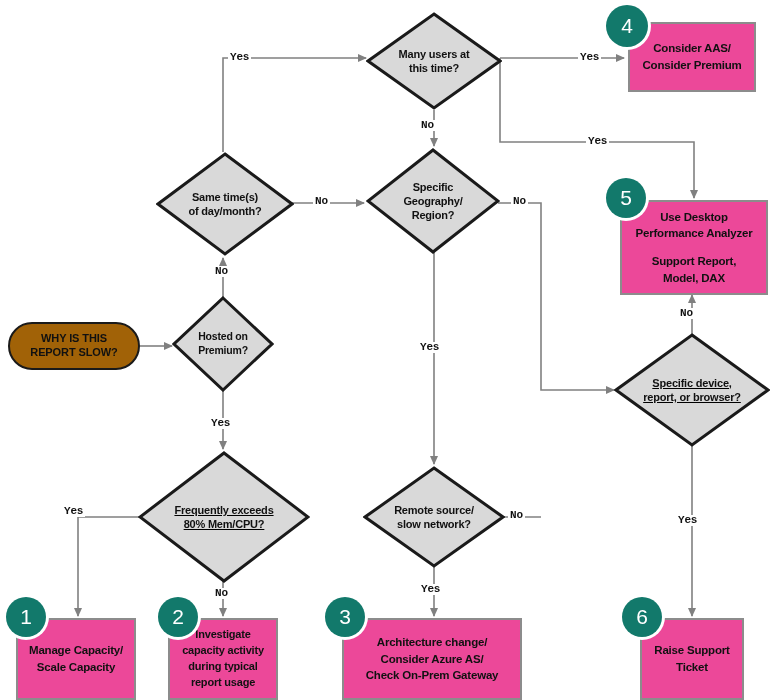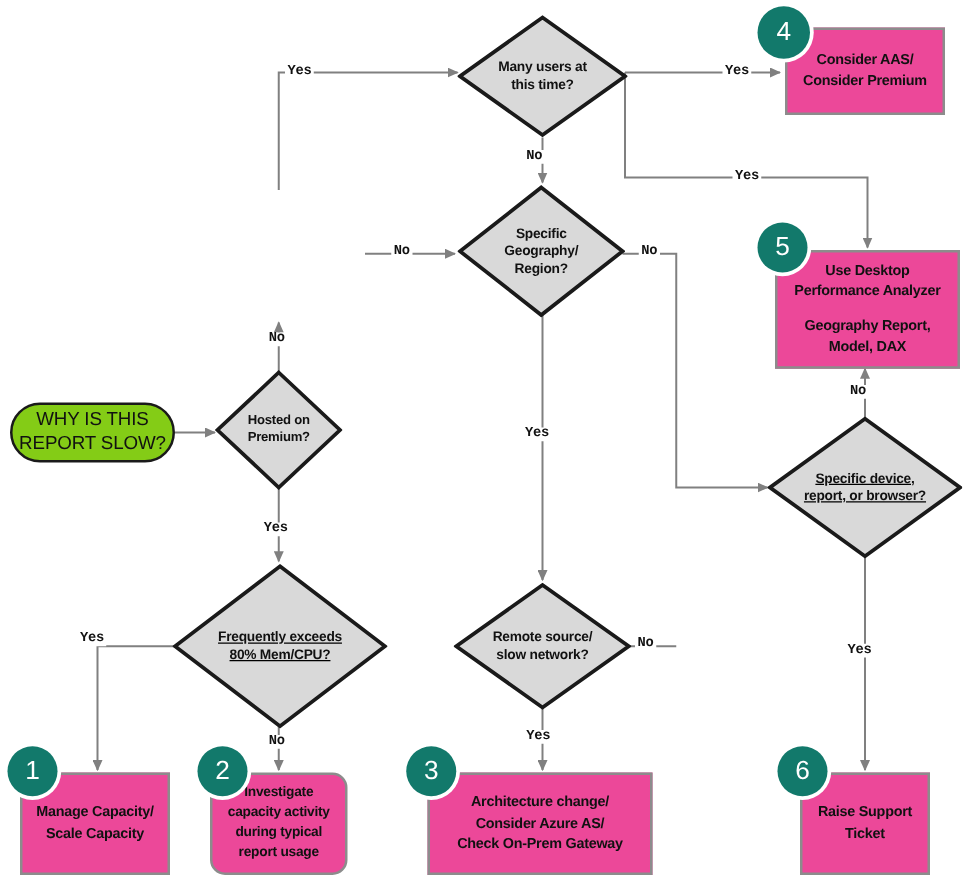--- a/index.html
+++ b/index.html
@@ -23,29 +23,29 @@
     top: 0;
     width: 770px;
     height: 700px;
   }
   .node {
     position: absolute;
     box-sizing: border-box;
   }
   
   .startnode {
-    background: #84cc16;
+    background: #a16207;
     border: 2.5px solid #1a1a1a;
     border-radius: 999px;
     display: flex;
     align-items: center;
     justify-content: center;
     text-align: center;
-    font-weight: normal;
-    font-size: 15px;
+    font-weight: bold;
+    font-size: 11px;
     color: #111111;
     line-height: 1.25;
     letter-spacing: -0.1px;
   }
   
   .decision {
     display: flex;
     align-items: center;
     justify-content: center;
   }
@@ -185,20 +185,29 @@
   <div class="node decision" style="left:366px; top:12px; width:136px; height:98px;">
     <svg class="dshape" viewBox="0 0 136 98" preserveAspectRatio="none">
       <polygon points="68,2 134,49 68,96 2,49" fill="#d9d9d9" stroke="#1a1a1a" stroke-width="3"></polygon>
     </svg>
     <div class="dlabel">
       <span>Many users at</span><br>
       <span>this time?</span>
     </div>
   </div>
 
+  <div class="node decision" style="left:156px; top:152px; width:138px; height:104px;">
+    <svg class="dshape" viewBox="0 0 138 104" preserveAspectRatio="none">
+      <polygon points="69,2 136,52 69,102 2,52" fill="#d9d9d9" stroke="#1a1a1a" stroke-width="3"></polygon>
+    </svg>
+    <div class="dlabel">
+      <span>Same time(s)</span><br>
+      <span>of day/month?</span>
+    </div>
+  </div>
 
   <div class="node decision" style="left:366px; top:148px; width:134px; height:106px;">
     <svg class="dshape" viewBox="0 0 134 106" preserveAspectRatio="none">
       <polygon points="67,2 132,53 67,104 2,53" fill="#d9d9d9" stroke="#1a1a1a" stroke-width="3"></polygon>
     </svg>
     <div class="dlabel">
       <span>Specific</span><br>
       <span>Geography/</span><br>
       <span>Region?</span>
     </div>
@@ -245,21 +254,21 @@
   </div>
 
   <div class="node actionbox" style="left:16px; top:618px; width:120px; height:82px;">
     <div>
       <span>Manage Capacity/</span><br>
       <span>Scale Capacity</span>
     </div>
   </div>
   <div class="badge" style="left:6px; top:597px; width:40px; height:40px;">1</div>
 
-  <div class="node actionbox" style="left:168px; top:618px; width:110px; height:82px; font-size:11px;border-radius:12px;">
+  <div class="node actionbox" style="left:168px; top:618px; width:110px; height:82px; font-size:11px;">
     <div>
       <span>Investigate</span><br>
       <span>capacity activity</span><br>
       <span>during typical</span><br>
       <span>report usage</span>
     </div>
   </div>
   <div class="badge" style="left:158px; top:597px; width:40px; height:40px;">2</div>
 
   <div class="node actionbox" style="left:342px; top:618px; width:180px; height:82px;">
@@ -277,21 +286,21 @@
       <span>Consider Premium</span>
     </div>
   </div>
   <div class="badge" style="left:606px; top:5px; width:42px; height:42px;">4</div>
 
   <div class="node actionbox" style="left:620px; top:200px; width:148px; height:95px;">
     <div>
       <span class="twoblock">Use Desktop</span>
       <span class="twoblock">Performance Analyzer</span>
       <span class="gap"></span>
-      <span class="twoblock">Geography Report,</span>
+      <span class="twoblock">Support Report,</span>
       <span class="twoblock">Model, DAX</span>
     </div>
   </div>
   <div class="badge" style="left:606px; top:178px; width:40px; height:40px;">5</div>
 
   <div class="node actionbox" style="left:640px; top:618px; width:104px; height:82px;">
     <div>
       <span>Raise Support</span><br>
       <span>Ticket</span>
     </div>

